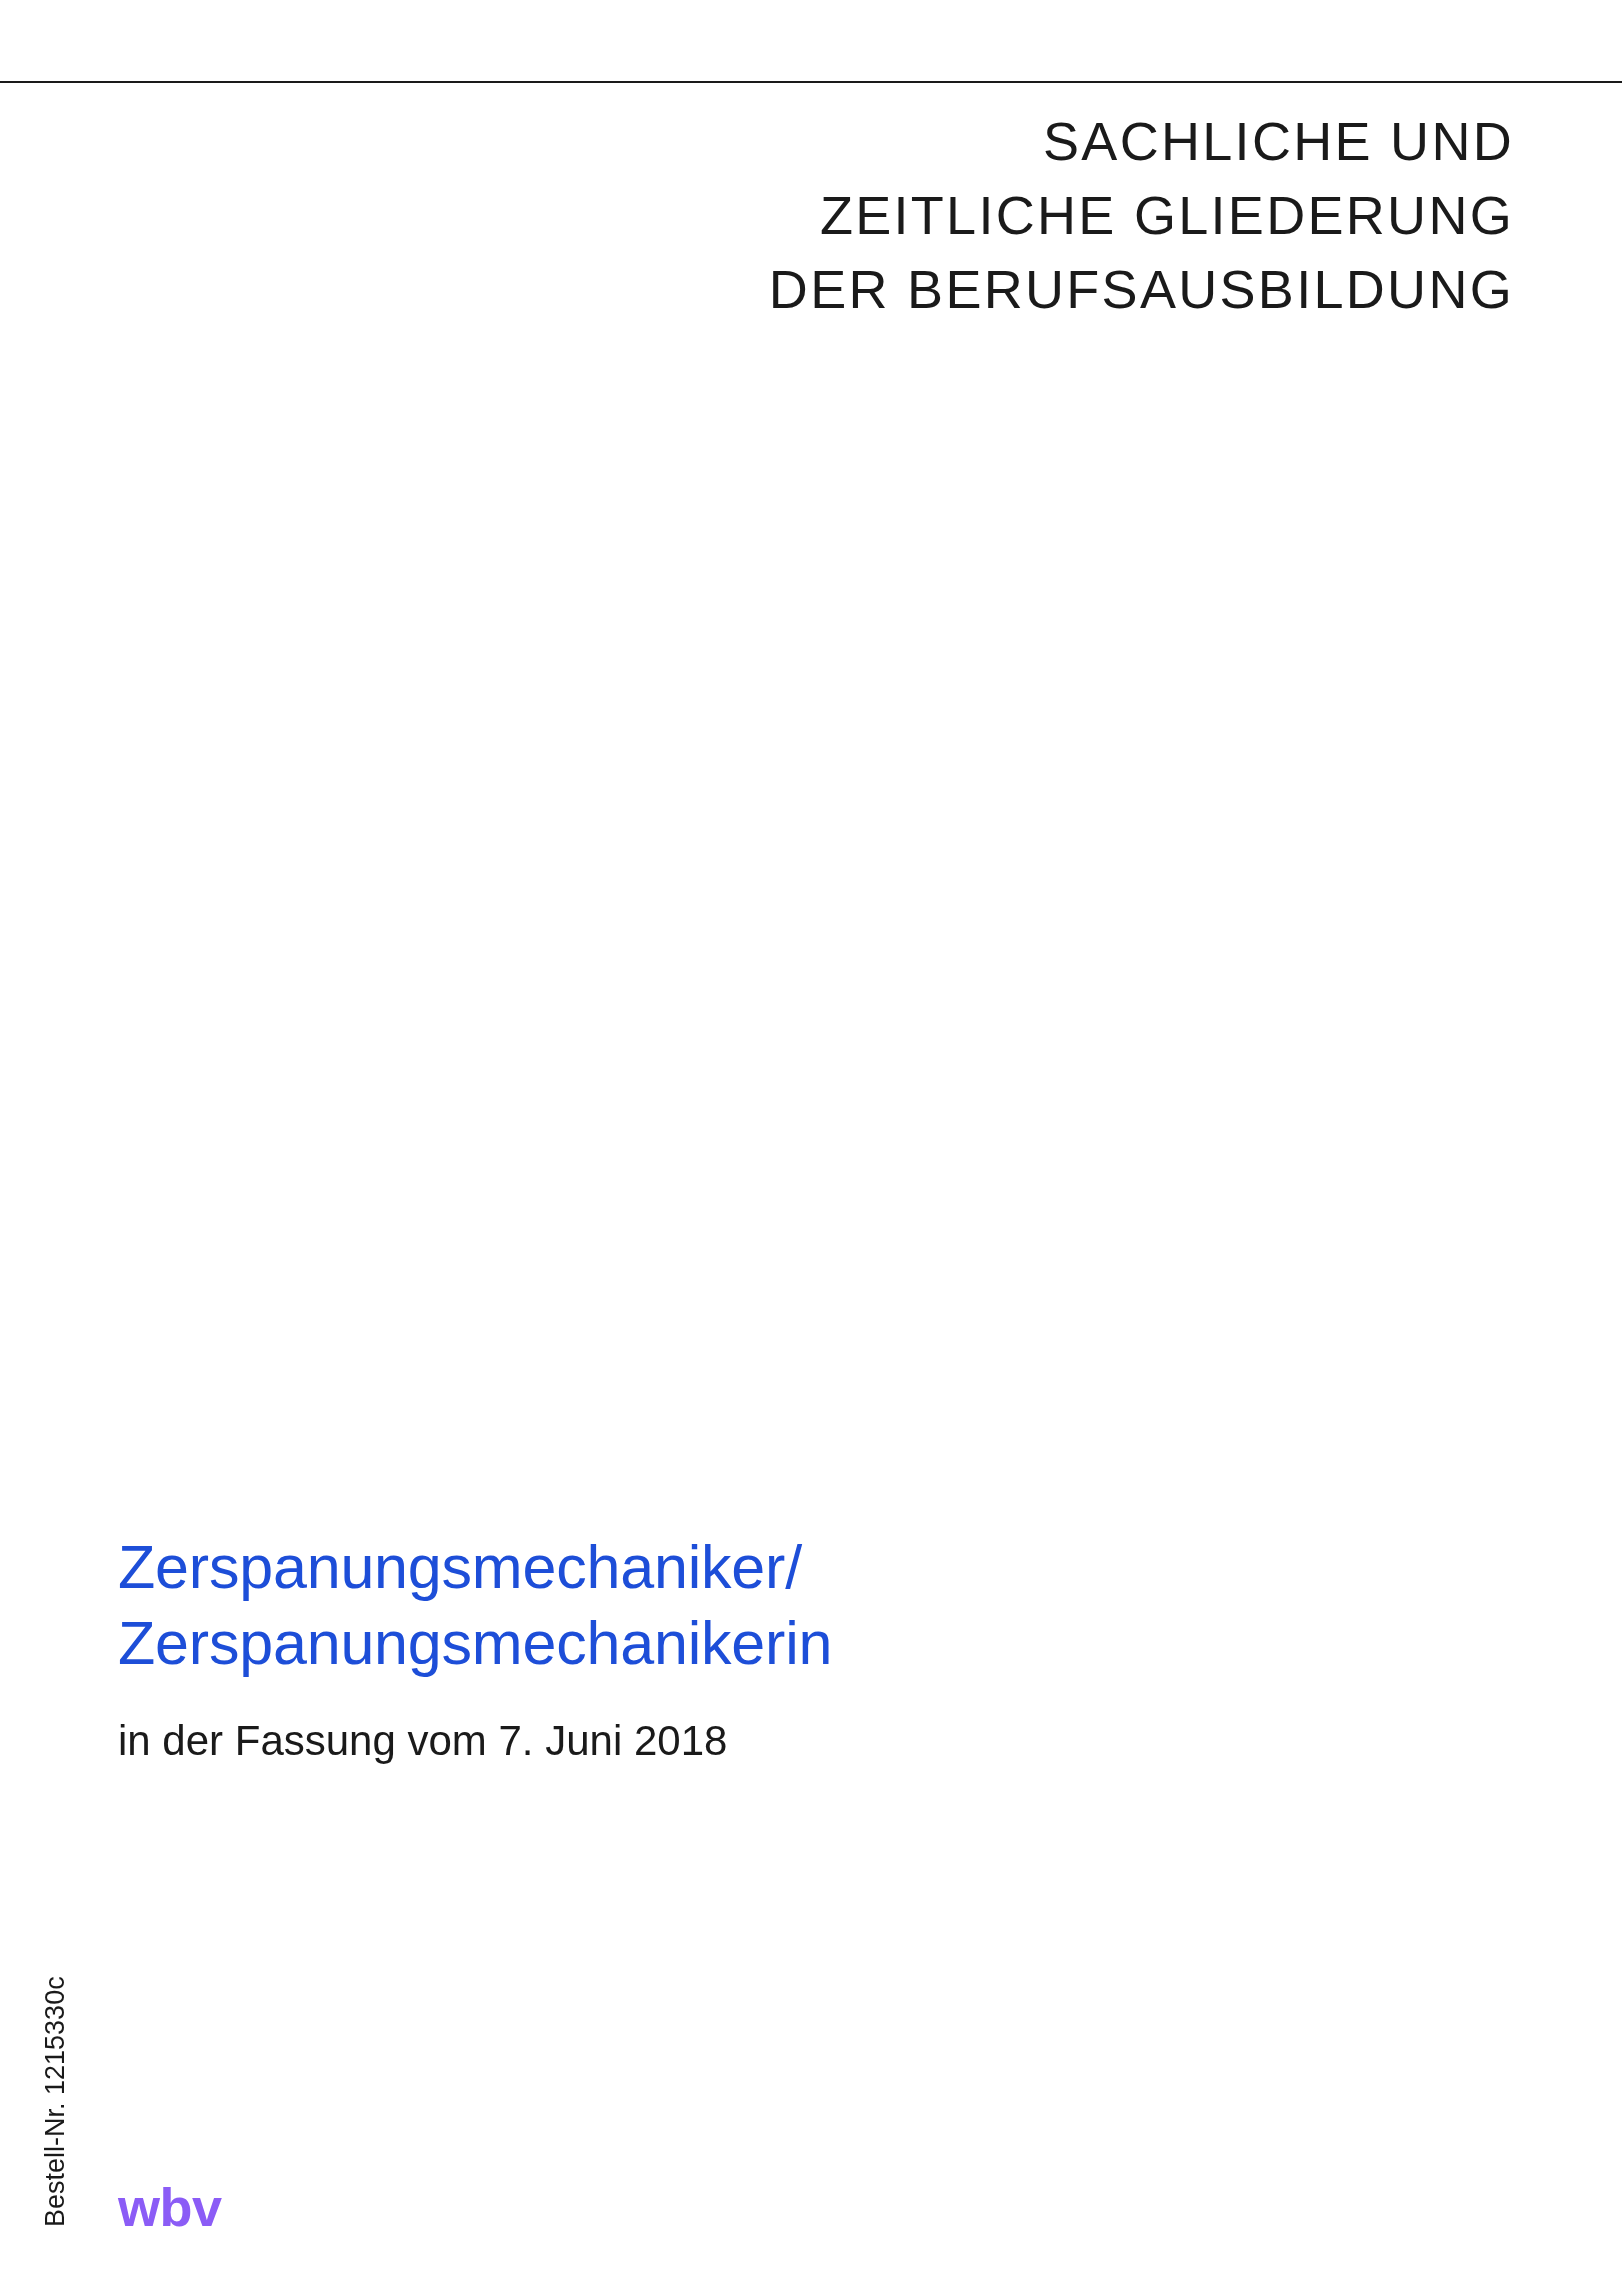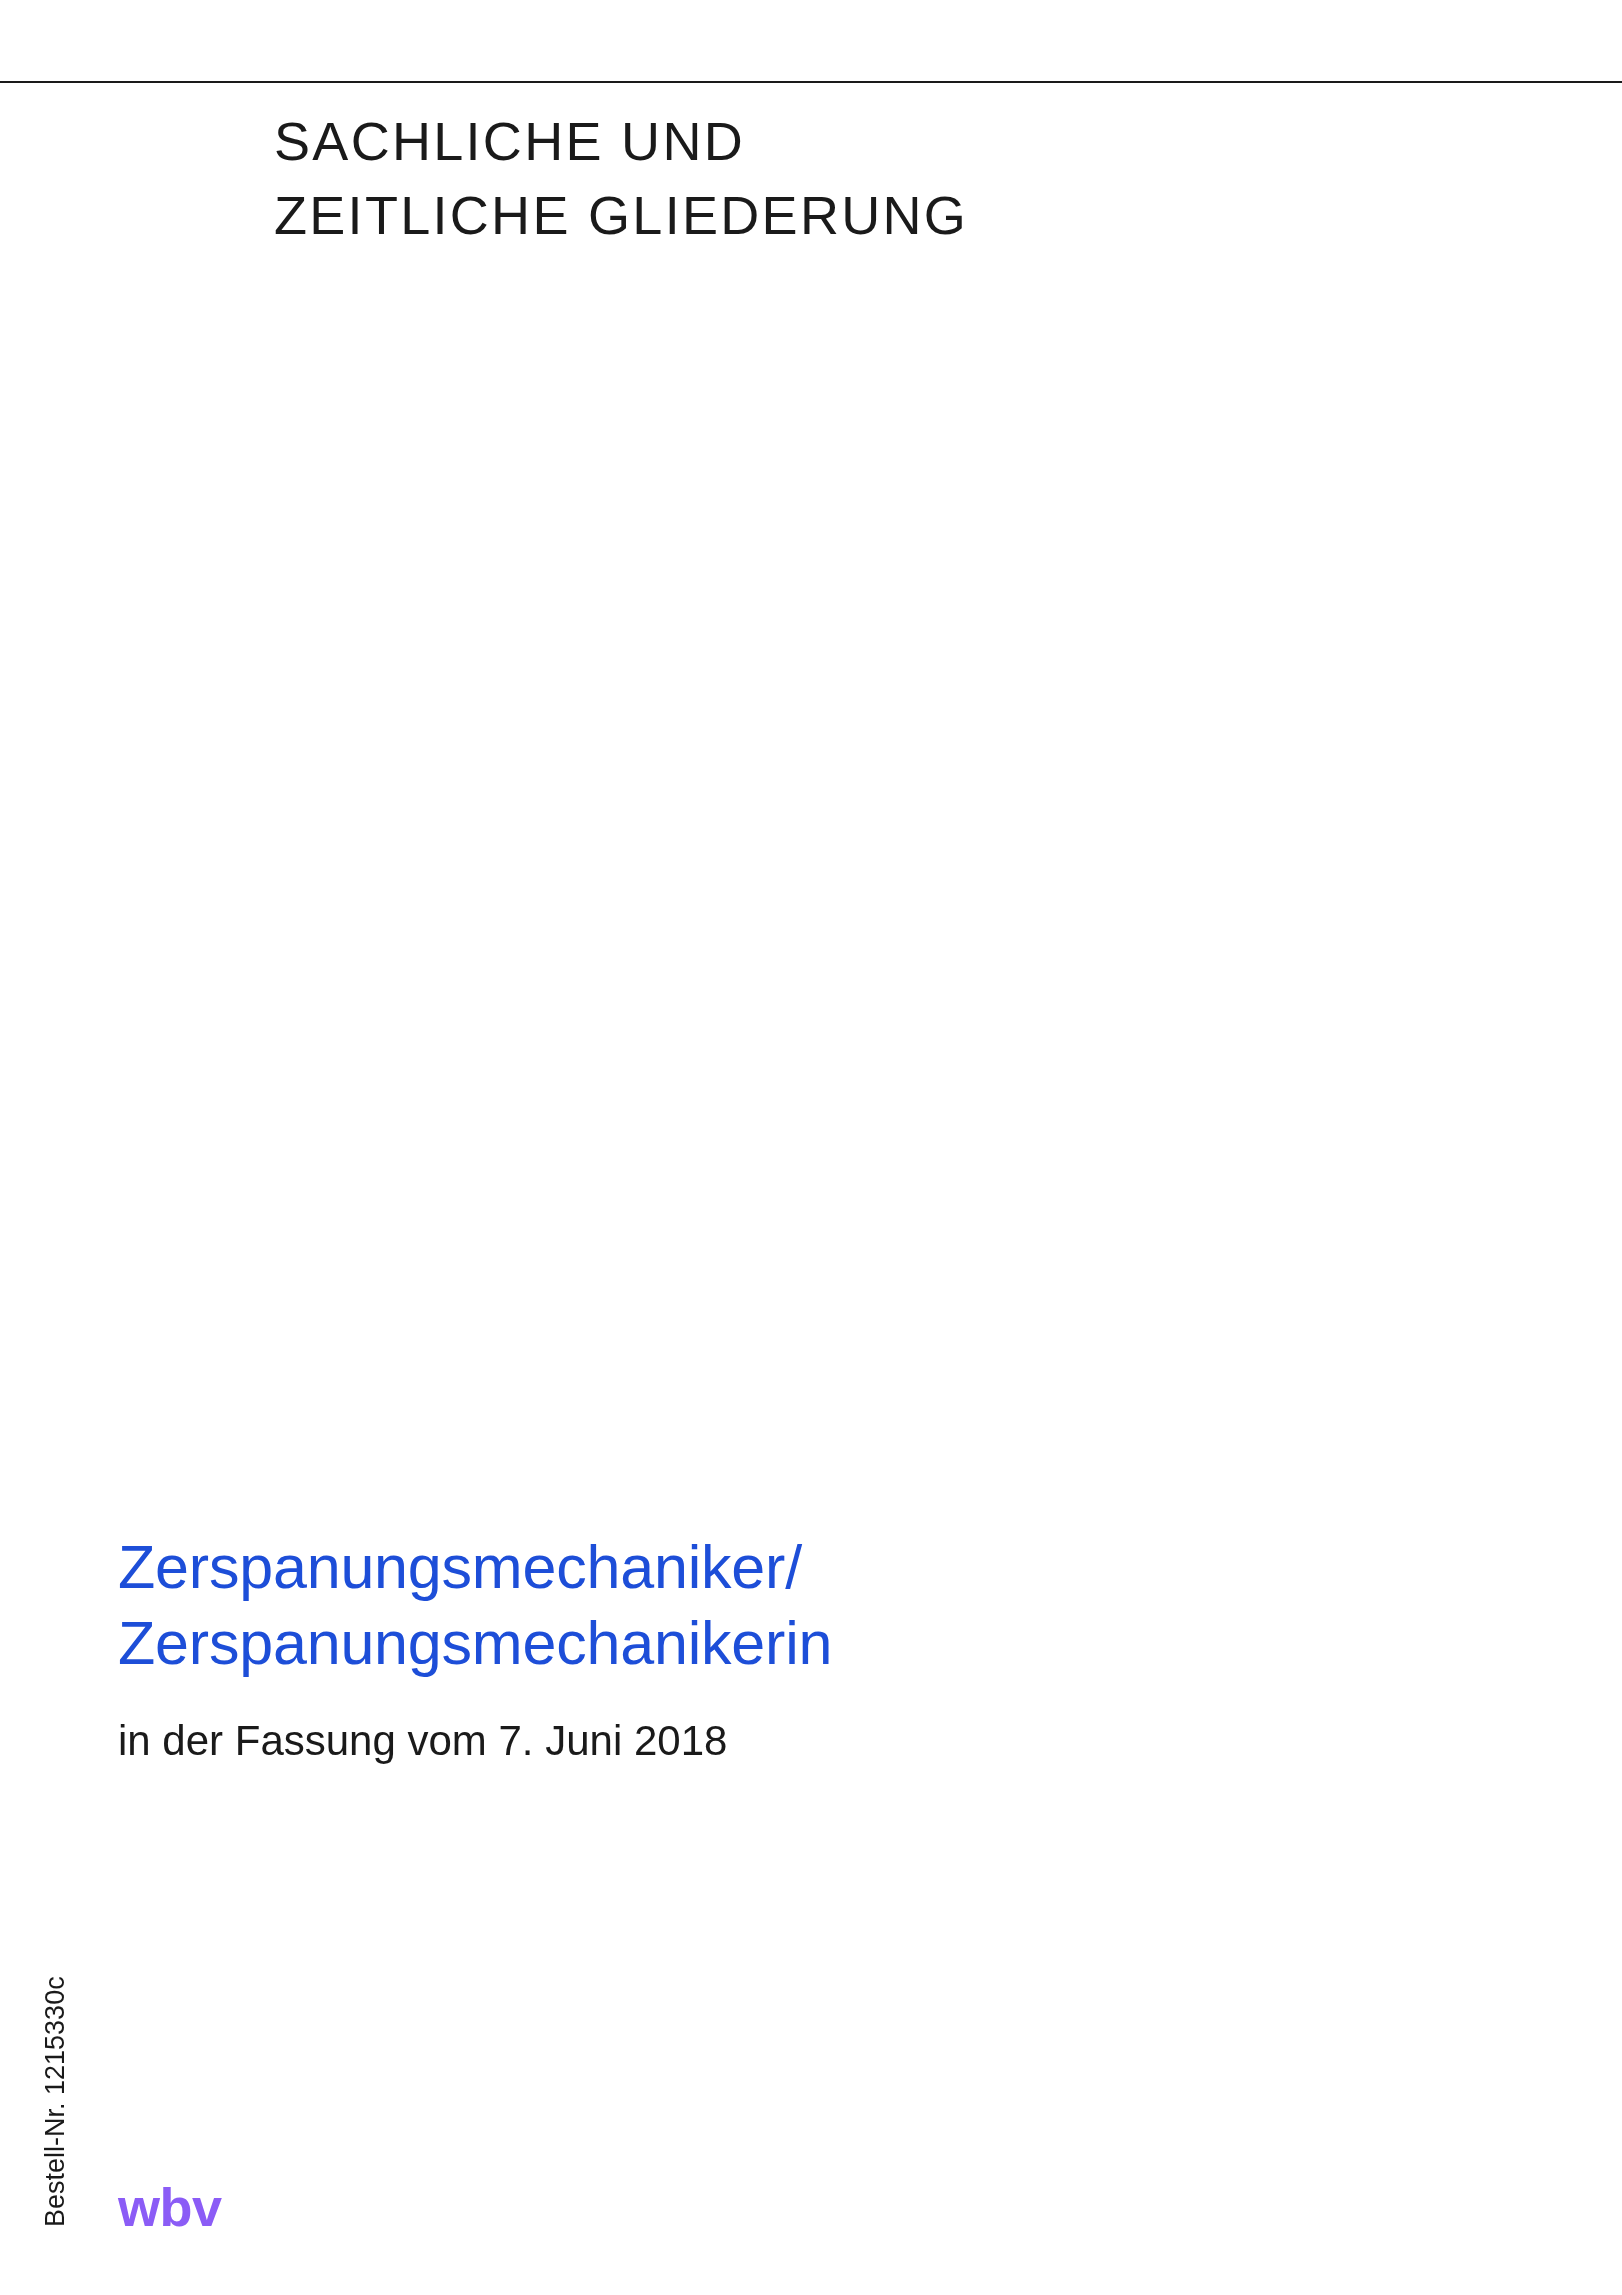--- a/index.html
+++ b/index.html
@@ -27,21 +27,21 @@
     width: 1623px;
     height: 1.8px;
     background: #1a1a1a;
   }
   
   .header-block {
     position: absolute;
     top: 105px;
     right: 109px;
     width: 1240px;
-    text-align: left;
+    text-align: right;
   }
   .header-line {
     font-size: 54px;
     line-height: 1.37;
     font-weight: 400;
     letter-spacing: 2.3px;
     color: #1a1a1a;
     white-space: nowrap;
   }
   
@@ -93,20 +93,21 @@
 </head>
 <body>
 
 <div class="page">
 
   <div class="top-rule"></div>
 
   <div class="header-block">
     <div class="header-line">SACHLICHE UND</div>
     <div class="header-line">ZEITLICHE GLIEDERUNG</div>
+    <div class="header-line">DER BERUFSAUSBILDUNG</div>
   </div>
 
   <div class="title-block">
     <div class="title-line">Zerspanungsmechaniker/</div>
     <div class="title-line">Zerspanungsmechanikerin</div>
     <div class="subtitle">in der Fassung vom 7. Juni 2018</div>
   </div>
 
   <div class="order-number">Bestell-Nr. 1215330c</div>
 

